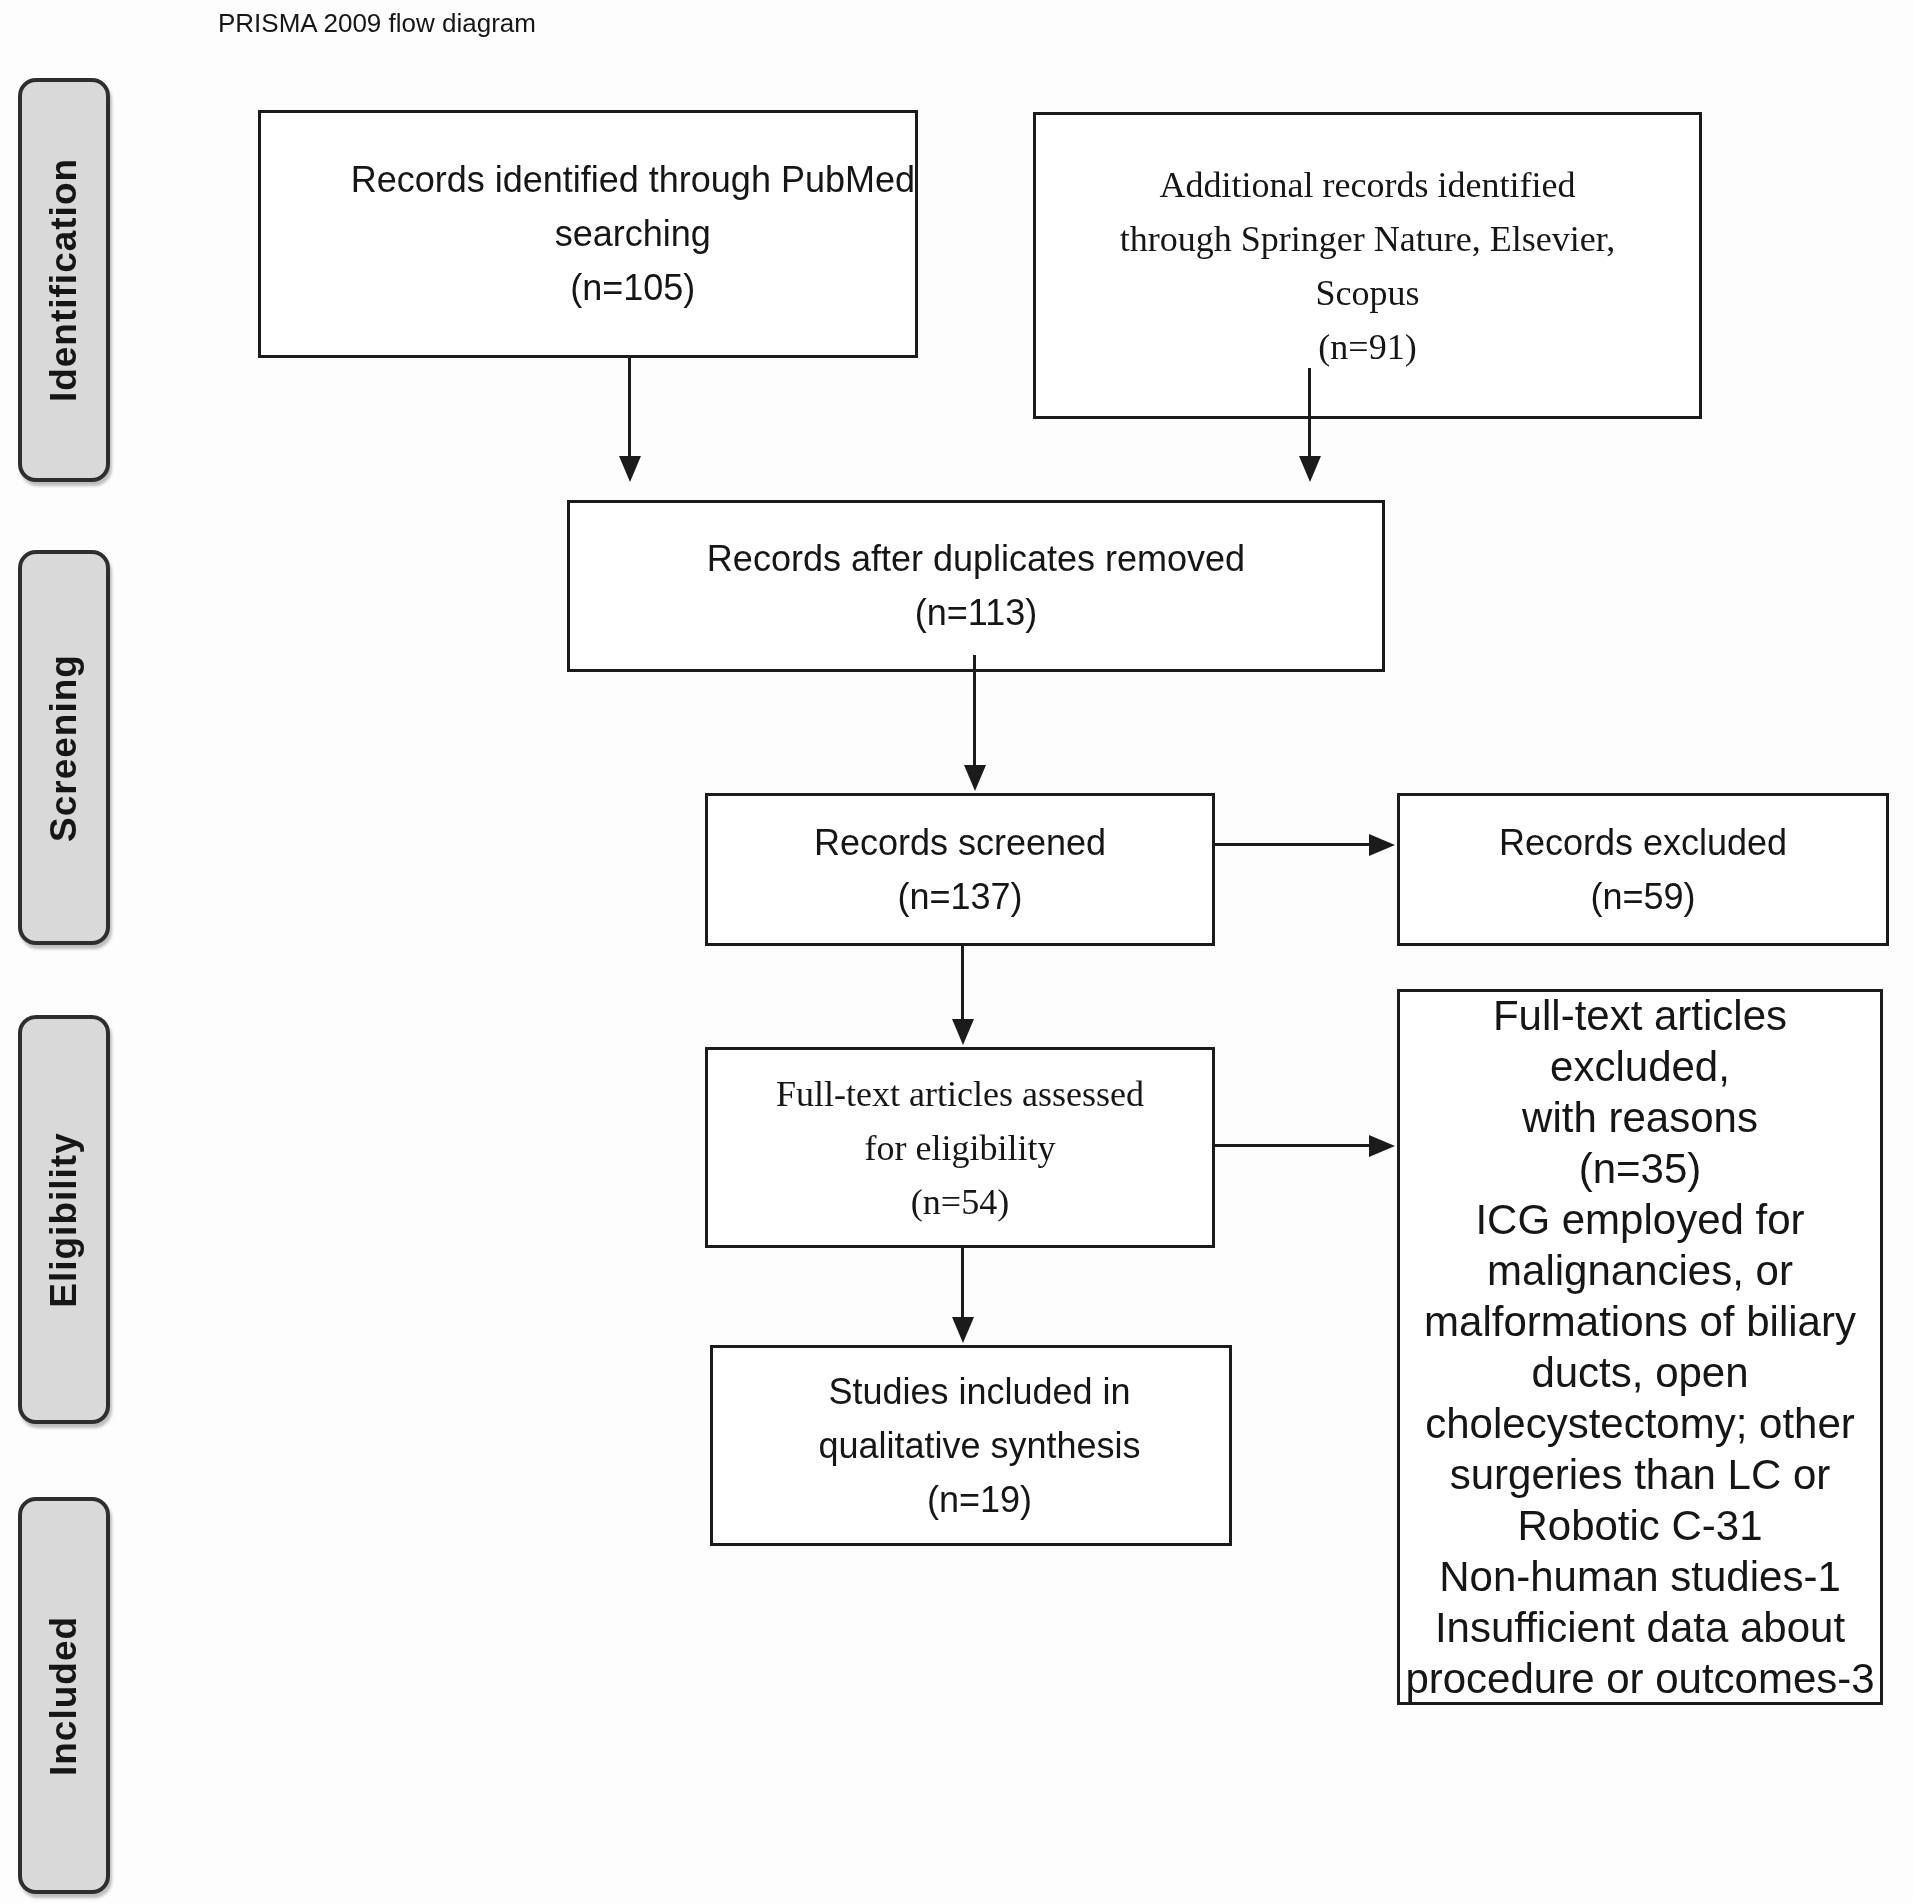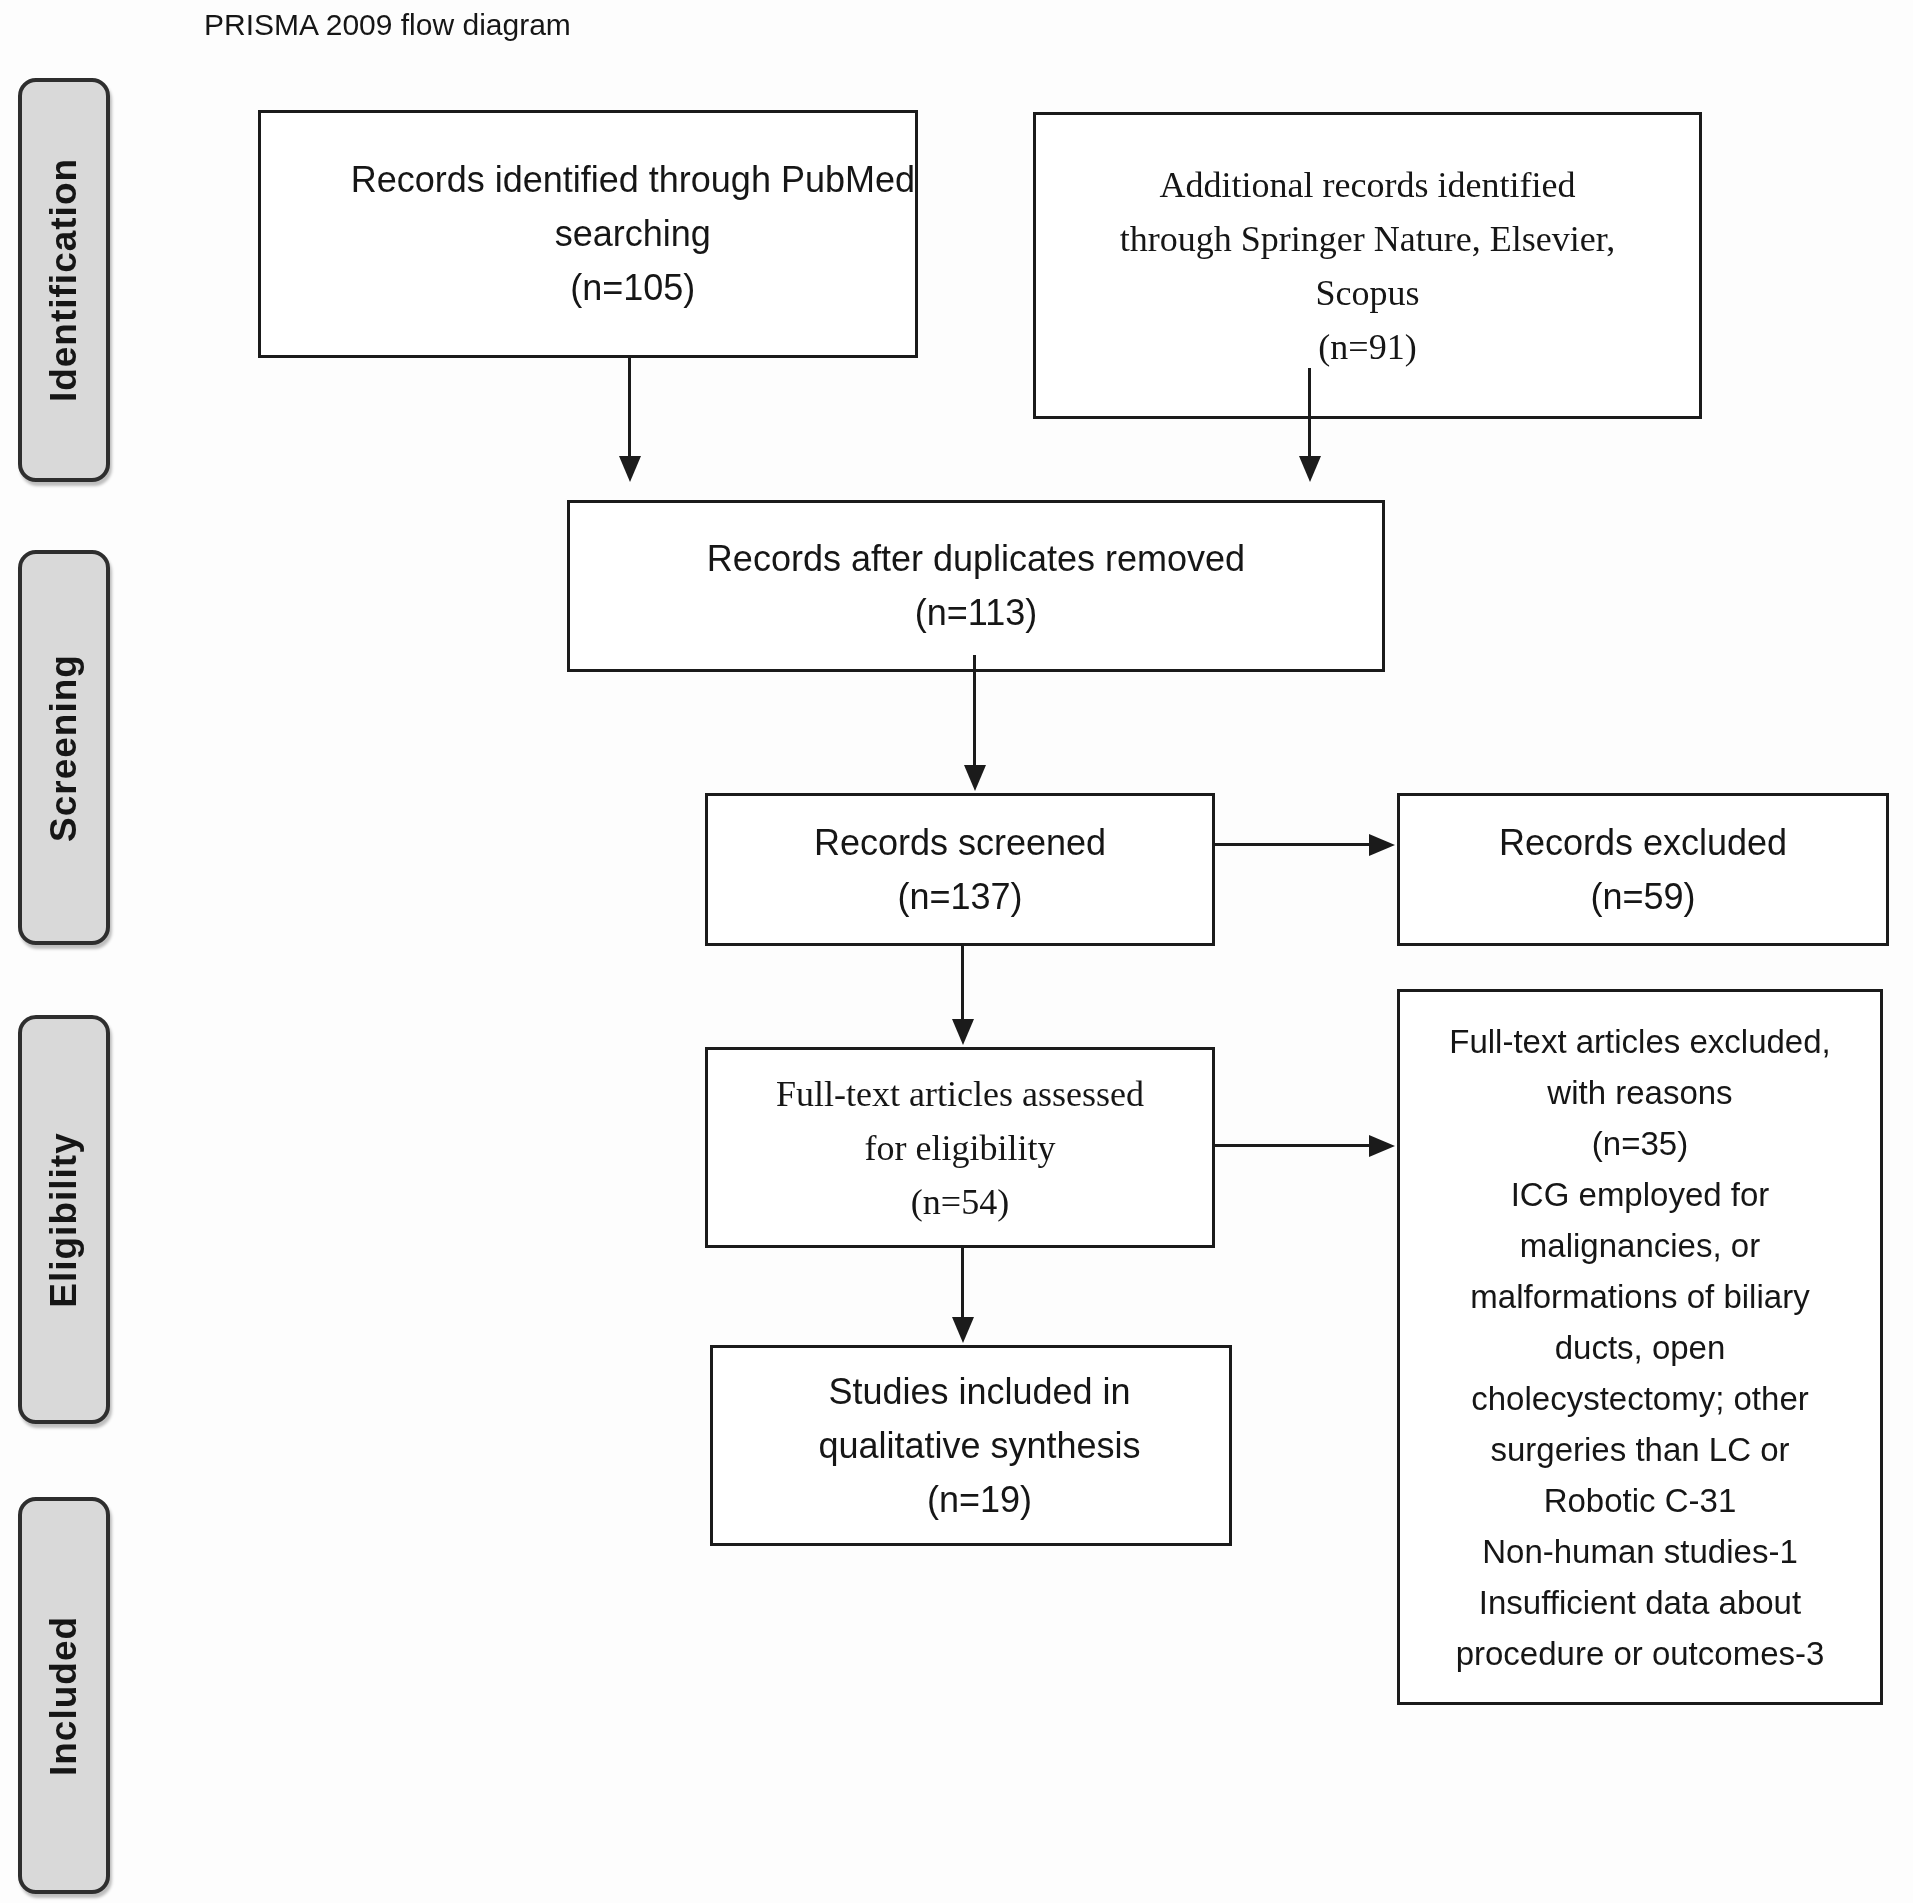--- a/index.html
+++ b/index.html
@@ -13,23 +13,23 @@
   body{background:#ffffff;font-family:"Liberation Sans", sans-serif;}
   .page{
     position:relative;
     width:1913px;
     height:1903px;
     background:var(--background);
     overflow:hidden;
   }
   .title{
     position:absolute;
-    left:204px;
+    left:218px;
     top:8px;
-    font-size:30px;
+    font-size:26px;
     color:var(--text);
     white-space:nowrap;
   }
   .stage{
     position:absolute;
     left:18px;
     width:92px;
     box-sizing:border-box;
     background:var(--stage-fill);
     border:4px solid var(--stage-border);
@@ -53,21 +53,21 @@
     background:#ffffff;
     border:3px solid var(--box-border);
     display:flex;
     align-items:center;
     justify-content:center;
     text-align:center;
     font-size:36px;
     line-height:54px;
     color:var(--text);
   }
-  .box.small{font-size:33px;line-height:51px;}
+  .box.small{font-size:42px;line-height:51px;}
   .txt{white-space:pre-line;}
   .vline{position:absolute;width:3px;background:var(--box-border);}
   .hline{position:absolute;height:3px;background:var(--box-border);}
   .head-down{
     position:absolute;width:0;height:0;
     border-left:11px solid transparent;
     border-right:11px solid transparent;
     border-top:26px solid var(--box-border);
   }
   .head-right{

